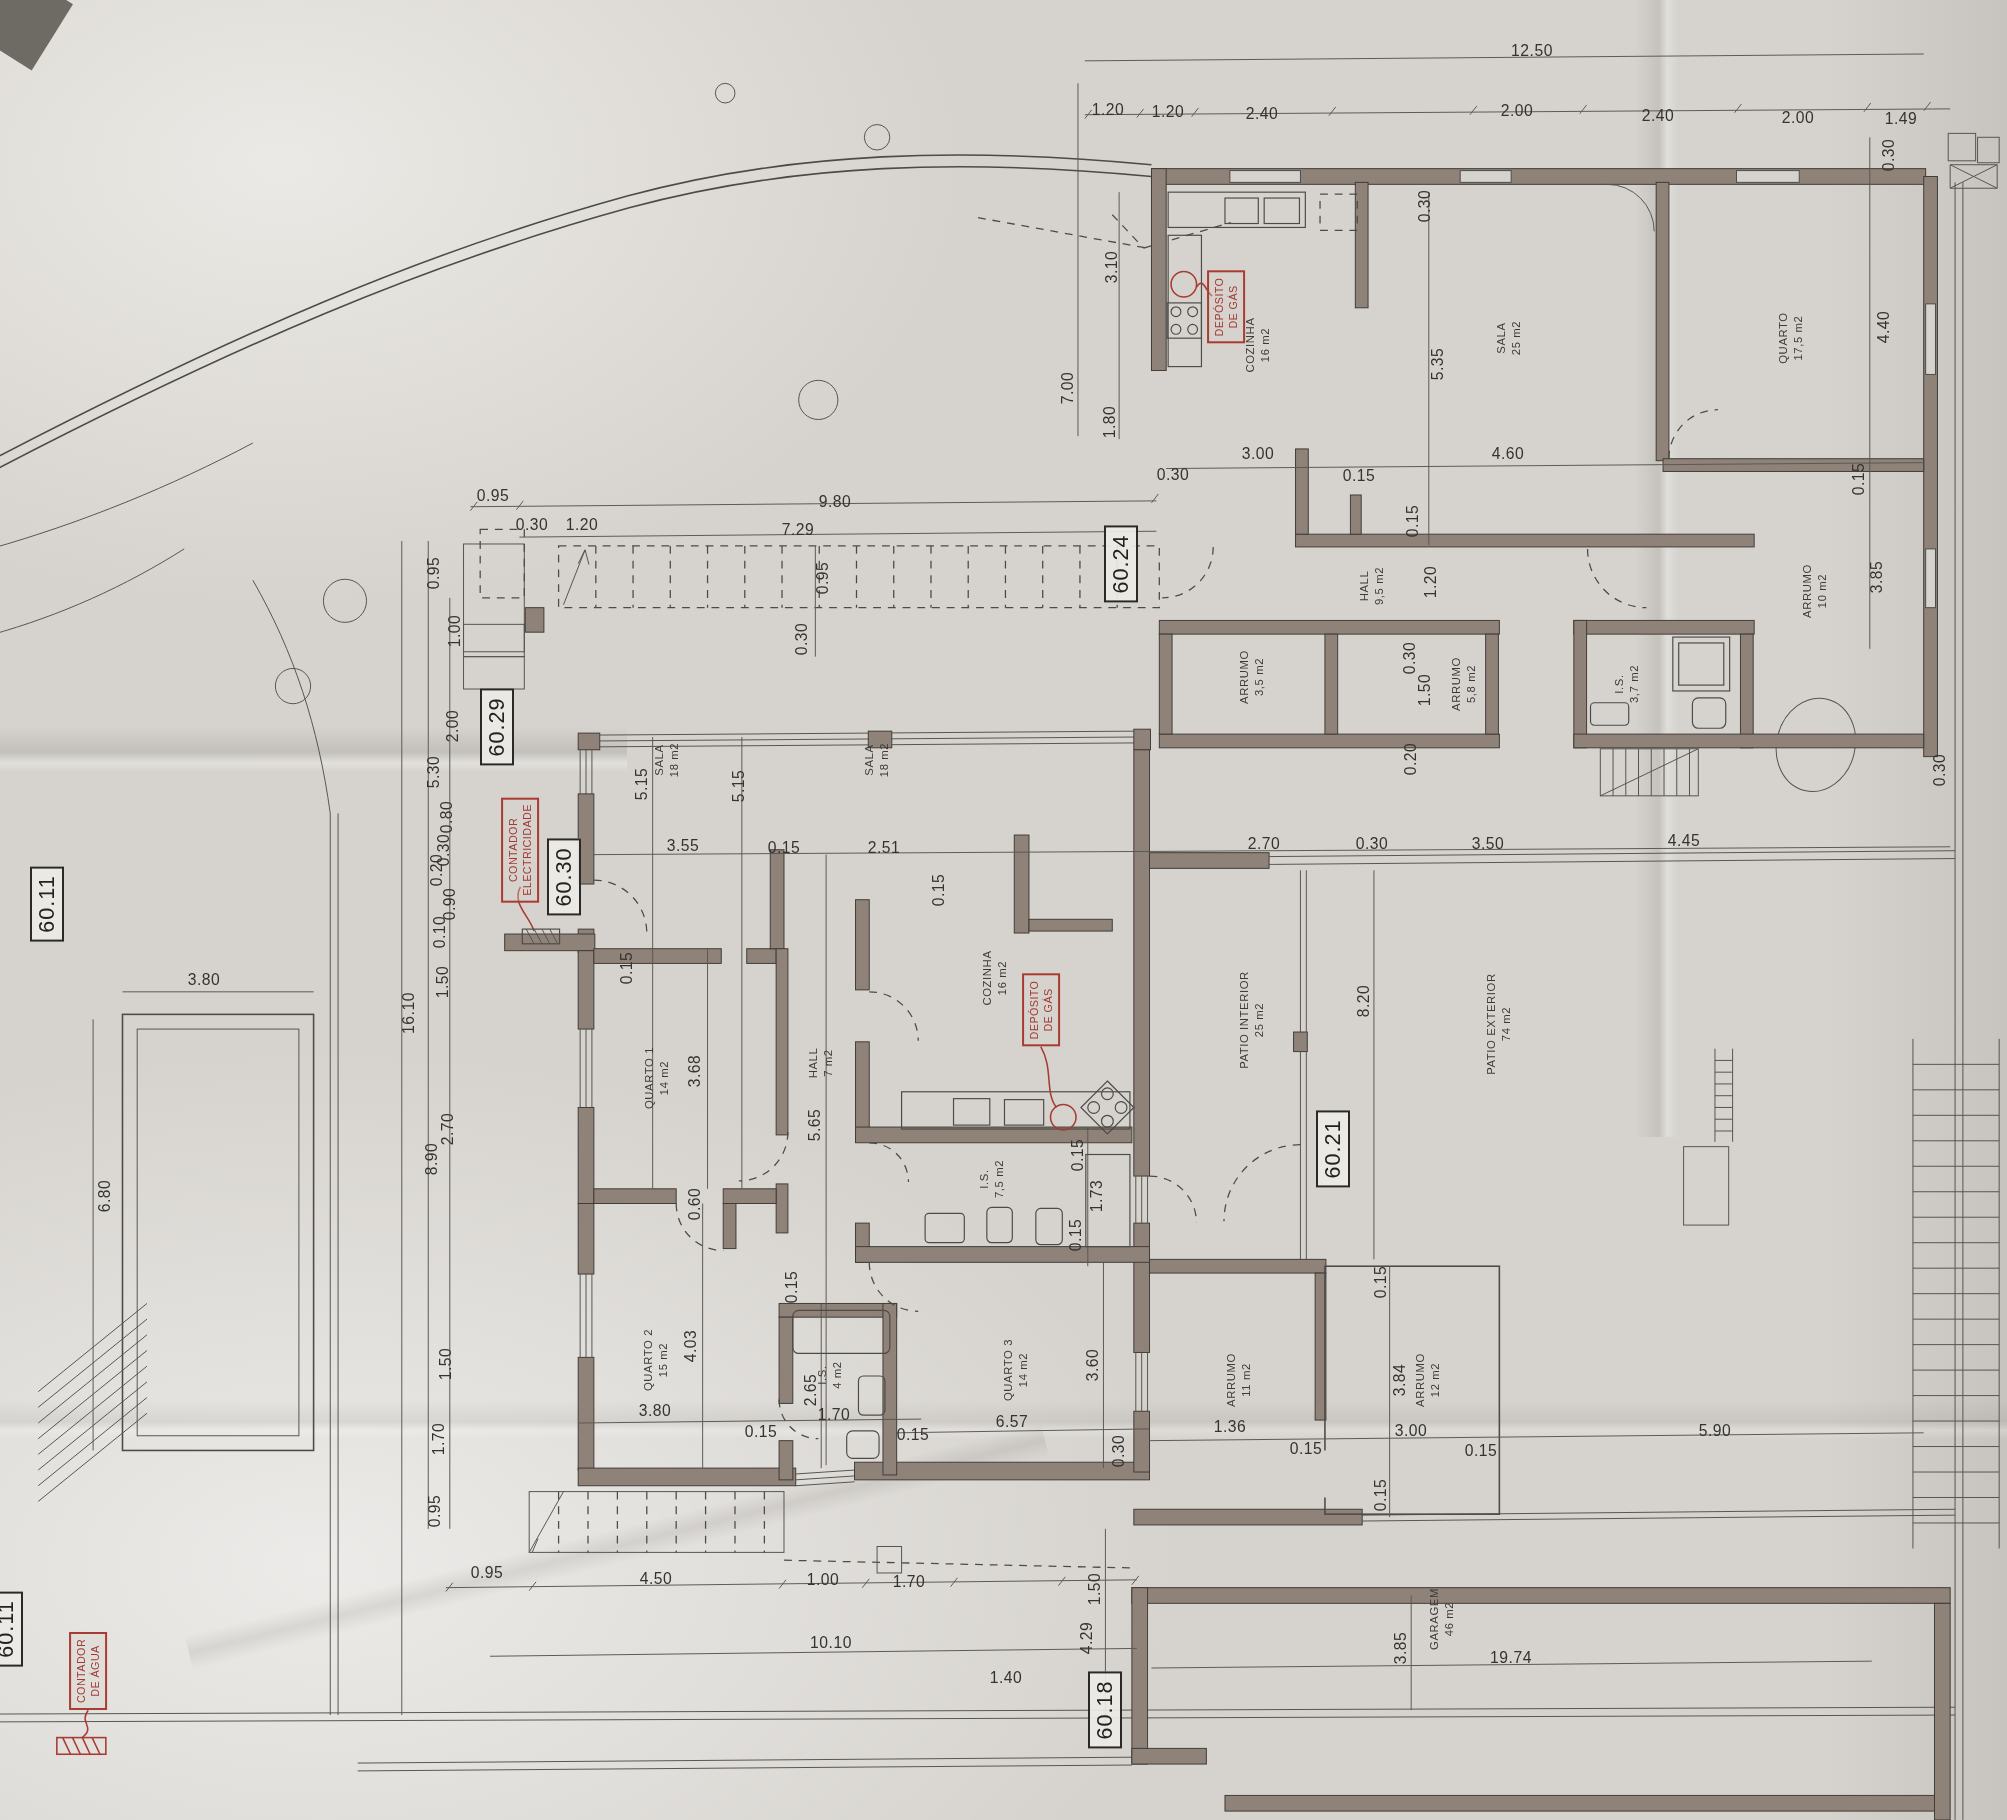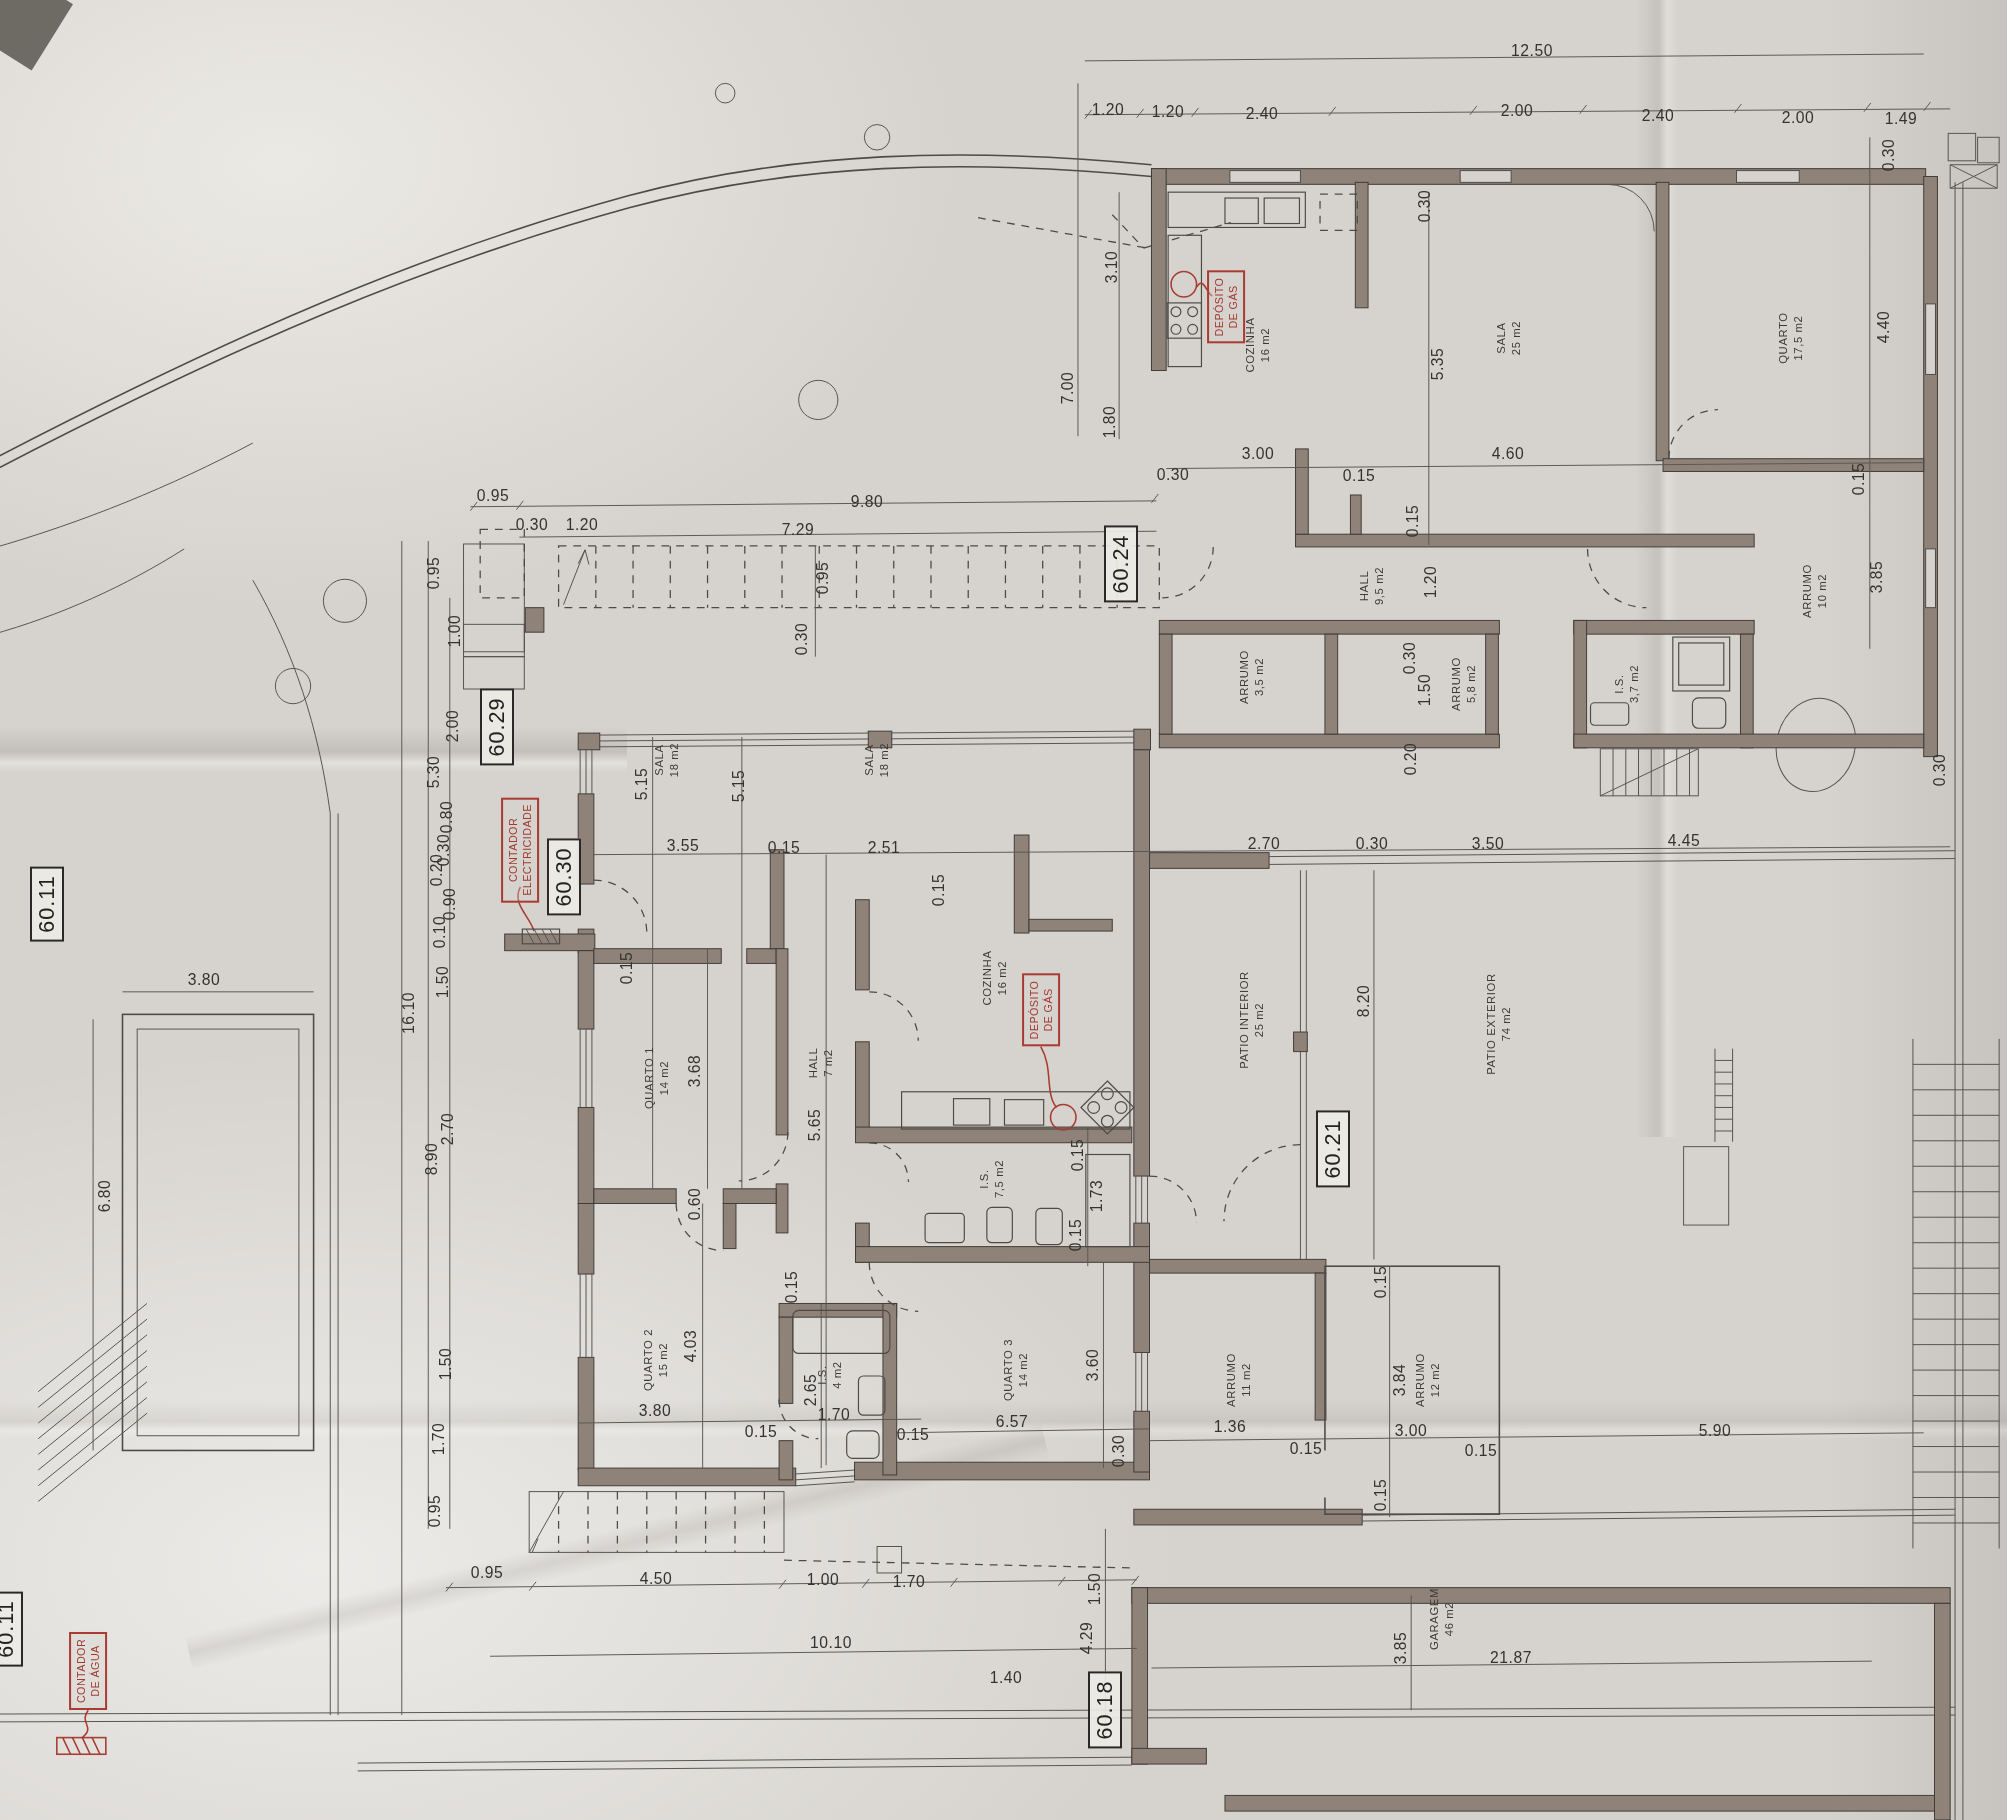--- a/index.html
+++ b/index.html
@@ -328,21 +328,21 @@
       <div class="lab dimh" style="left: 1262px; top: 114px;">2.40</div>
       <div class="lab dimh" style="left: 1517px; top: 111px;">2.00</div>
       <div class="lab dimh" style="left: 1658px; top: 116px;">2.40</div>
       <div class="lab dimh" style="left: 1798px; top: 118px;">2.00</div>
       <div class="lab dimh" style="left: 1901px; top: 119px;">1.49</div>
       <div class="lab dimh" style="left: 1173px; top: 475px;">0.30</div>
       <div class="lab dimh" style="left: 1258px; top: 454px;">3.00</div>
       <div class="lab dimh" style="left: 1359px; top: 476px;">0.15</div>
       <div class="lab dimh" style="left: 1508px; top: 454px;">4.60</div>
       <div class="lab dimh" style="left: 493px; top: 496px;">0.95</div>
-      <div class="lab dimh" style="left: 835px; top: 502px; margin-left: 32px;">9.80</div>
+      <div class="lab dimh" style="left: 835px; top: 502px;">9.80</div>
       <div class="lab dimh" style="left: 532px; top: 525px;">0.30</div>
       <div class="lab dimh" style="left: 582px; top: 525px;">1.20</div>
       <div class="lab dimh" style="left: 798px; top: 530px;">7.29</div>
       <div class="lab dimh" style="left: 683px; top: 846px;">3.55</div>
       <div class="lab dimh" style="left: 784px; top: 848px;">0.15</div>
       <div class="lab dimh" style="left: 884px; top: 848px;">2.51</div>
       <div class="lab dimh" style="left: 1264px; top: 844px;">2.70</div>
       <div class="lab dimh" style="left: 1372px; top: 844px;">0.30</div>
       <div class="lab dimh" style="left: 1488px; top: 844px;">3.50</div>
       <div class="lab dimh" style="left: 1684px; top: 841px;">4.45</div>
@@ -356,21 +356,21 @@
       <div class="lab dimh" style="left: 1306px; top: 1449px;">0.15</div>
       <div class="lab dimh" style="left: 1411px; top: 1431px;">3.00</div>
       <div class="lab dimh" style="left: 1481px; top: 1451px;">0.15</div>
       <div class="lab dimh" style="left: 1715px; top: 1431px;">5.90</div>
       <div class="lab dimh" style="left: 487px; top: 1573px;">0.95</div>
       <div class="lab dimh" style="left: 656px; top: 1579px;">4.50</div>
       <div class="lab dimh" style="left: 823px; top: 1580px;">1.00</div>
       <div class="lab dimh" style="left: 909px; top: 1582px;">1.70</div>
       <div class="lab dimh" style="left: 1006px; top: 1678px;">1.40</div>
       <div class="lab dimh" style="left: 831px; top: 1643px;">10.10</div>
-      <div class="lab dimh" style="left: 1511px; top: 1658px;">21.87</div>
+      <div class="lab dimh" style="left: 1511px; top: 1658px;">19.74</div>
       <div class="lab dimv" style="left: 1889px; top: 155px;">0.30</div>
       <div class="lab dimv" style="left: 1884px; top: 327px;">4.40</div>
       <div class="lab dimv" style="left: 1859px; top: 479px;">0.15</div>
       <div class="lab dimv" style="left: 1877px; top: 577px;">3.85</div>
       <div class="lab dimv" style="left: 1940px; top: 770px;">0.30</div>
       <div class="lab dimv" style="left: 1425px; top: 206px;">0.30</div>
       <div class="lab dimv" style="left: 1438px; top: 364px;">5.35</div>
       <div class="lab dimv" style="left: 1112px; top: 267px;">3.10</div>
       <div class="lab dimv" style="left: 1068px; top: 388px;">7.00</div>
       <div class="lab dimv" style="left: 1110px; top: 422px;">1.80</div>

